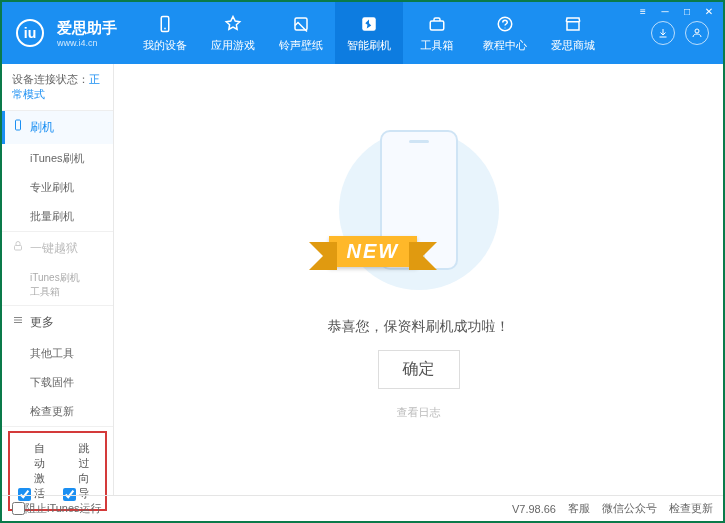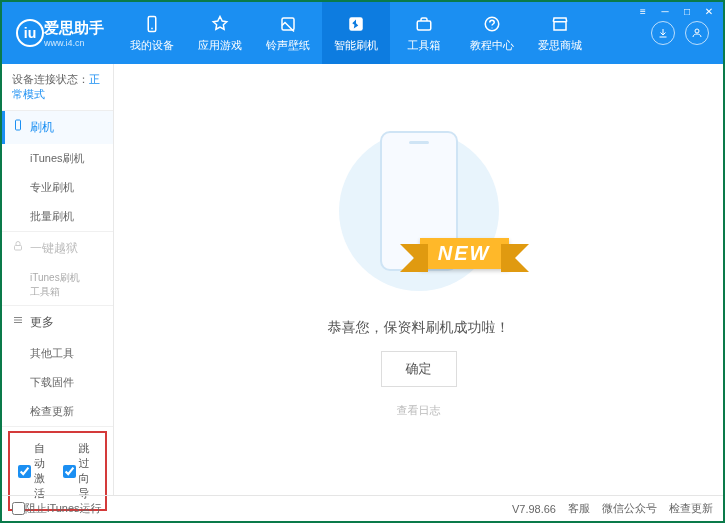--- a/index.html
+++ b/index.html
@@ -1,19 +1,19 @@
 <!DOCTYPE html>
 <html><head>
 <meta charset="utf-8">
 <style>
 *{margin:0;padding:0;box-sizing:border-box;font-family:"Microsoft YaHei",sans-serif}
 body{background:#0a7a4a;padding:2px}
 .app{background:#fff;width:721px;height:519px;display:flex;flex-direction:column;overflow:hidden}
 .titlebar{background:#1b8ff2;height:62px;display:flex;align-items:center;color:#fff;position:relative}
-.logo-area{display:flex;align-items:flex-start;padding:0 14px;gap:0}
+.logo-area{display:flex;align-items:flex-start;padding:0 14px;gap:13px}
 .logo-circle{width:28px;height:28px;border:2px solid #fff;border-radius:50%;display:flex;align-items:center;justify-content:center;font-weight:bold;font-size:14px}
 .logo-text{display:flex;flex-direction:column}
 .app-name{font-size:15px;font-weight:bold}
 .app-url{font-size:9px;opacity:.8}
 .nav-tabs{display:flex;height:100%;flex:1}
 .nav-tab{width:68px;display:flex;flex-direction:column;align-items:center;justify-content:center;gap:4px;cursor:pointer;font-size:11px}
 .nav-tab.active{background:#0d7ce0}
 .nav-icon{width:20px;height:20px;display:flex;align-items:center;justify-content:center}
 .win-controls{position:absolute;top:2px;right:4px;display:flex;gap:2px}
 .win-btn{width:20px;height:14px;display:flex;align-items:center;justify-content:center;font-size:10px;cursor:pointer}
@@ -23,36 +23,36 @@
 .sidebar{width:112px;border-right:1px solid #e8e8e8;display:flex;flex-direction:column;font-size:12px}
 .conn-status{padding:8px 10px;color:#666;font-size:11px;border-bottom:1px solid #eee}
 .conn-status .mode{color:#1b8ff2}
 .side-section{border-bottom:1px solid #f0f0f0}
 .side-header{padding:8px 10px;display:flex;gap:6px;color:#555;cursor:pointer}
 .side-header.active{color:#1b8ff2;border-left:3px solid #1b8ff2;background:#f5faff;padding-left:7px}
 .side-item{padding:7px 10px 7px 28px;color:#666;cursor:pointer;font-size:11px}
 .side-item.active{background:#1b8ff2;color:#fff}
 .side-note{padding:6px 10px 6px 28px;color:#aaa;font-size:10px;line-height:1.4}
 .checkbox-row{padding:8px;display:flex;gap:10px;border:2px solid #d43a3a;margin:4px 6px}
-.chk{display:flex;align-items:center;gap:3px;font-size:11px;color:#555}
+.chk{display:flex;align-items:flex-end;gap:3px;font-size:11px;color:#555}
 .chk input{accent-color:#1b8ff2}
 .device-info{padding:8px 10px;font-size:11px}
 .main{flex:1;display:flex;flex-direction:column;align-items:center;justify-content:center;position:relative}
 .illustration{width:180px;height:180px;position:relative;margin-top:-20px}
 .phone-bg{position:absolute;width:160px;height:160px;background:#e8f4fc;border-radius:50%;top:10px;left:10px}
 .phone{position:absolute;width:78px;height:140px;background:#f7faff;border-radius:10px;border:2px solid #cfe4f5;left:51px;top:10px}
 .phone::before{content:"";position:absolute;top:8px;left:50%;transform:translateX(-50%);width:20px;height:3px;background:#cfe4f5;border-radius:2px}
 .phone::after{content:"";position:absolute;bottom:6px;left:50%;transform:translateX(-50%);width:10px;height:10px;border:1.5px solid #cfe4f5;border-radius:50%}
-.ribbon{position:absolute;bottom:30px;left:0;right:0;height:36px;display:flex;align-items:center;justify-content:flex-end}
+.ribbon{position:absolute;bottom:30px;left:0;right:0;height:36px;display:flex;align-items:center;justify-content:flex-start}
 .ribbon-body{background:#ffb829;padding:4px 18px;font-weight:900;font-size:20px;color:#fff;font-style:italic;letter-spacing:2px;position:relative;box-shadow:0 2px 4px rgba(0,0,0,.2)}
 .ribbon-body::before,.ribbon-body::after{content:"";position:absolute;top:6px;width:0;height:0;border:14px solid #e09a10}
 .ribbon-body::before{left:-20px;border-left-color:transparent}
 .ribbon-body::after{right:-20px;border-right-color:transparent}
 .success-msg{margin-top:18px;font-size:14px;color:#555}
-.confirm-btn{margin-top:14px;padding:8px 24px;border:1px solid #ddd;background:#fff;font-size:13px;color:#555;cursor:pointer}
+.confirm-btn{margin-top:14px;padding:8px 24px;border:1px solid #ddd;background:#fff;font-size:16px;color:#555;cursor:pointer}
 .view-log{margin-top:16px;font-size:11px;color:#bbb;cursor:pointer}
 .statusbar{height:26px;border-top:1px solid #e5e5e5;display:flex;align-items:center;padding:0 10px;font-size:11px;color:#666}
 .statusbar .left{display:flex;align-items:center;gap:0}
 .statusbar .right{margin-left:auto;display:flex;gap:12px;align-items:center}
 .sb-link{cursor:pointer}
 svg{display:block}
 </style>
 </head>
 <body>
 

